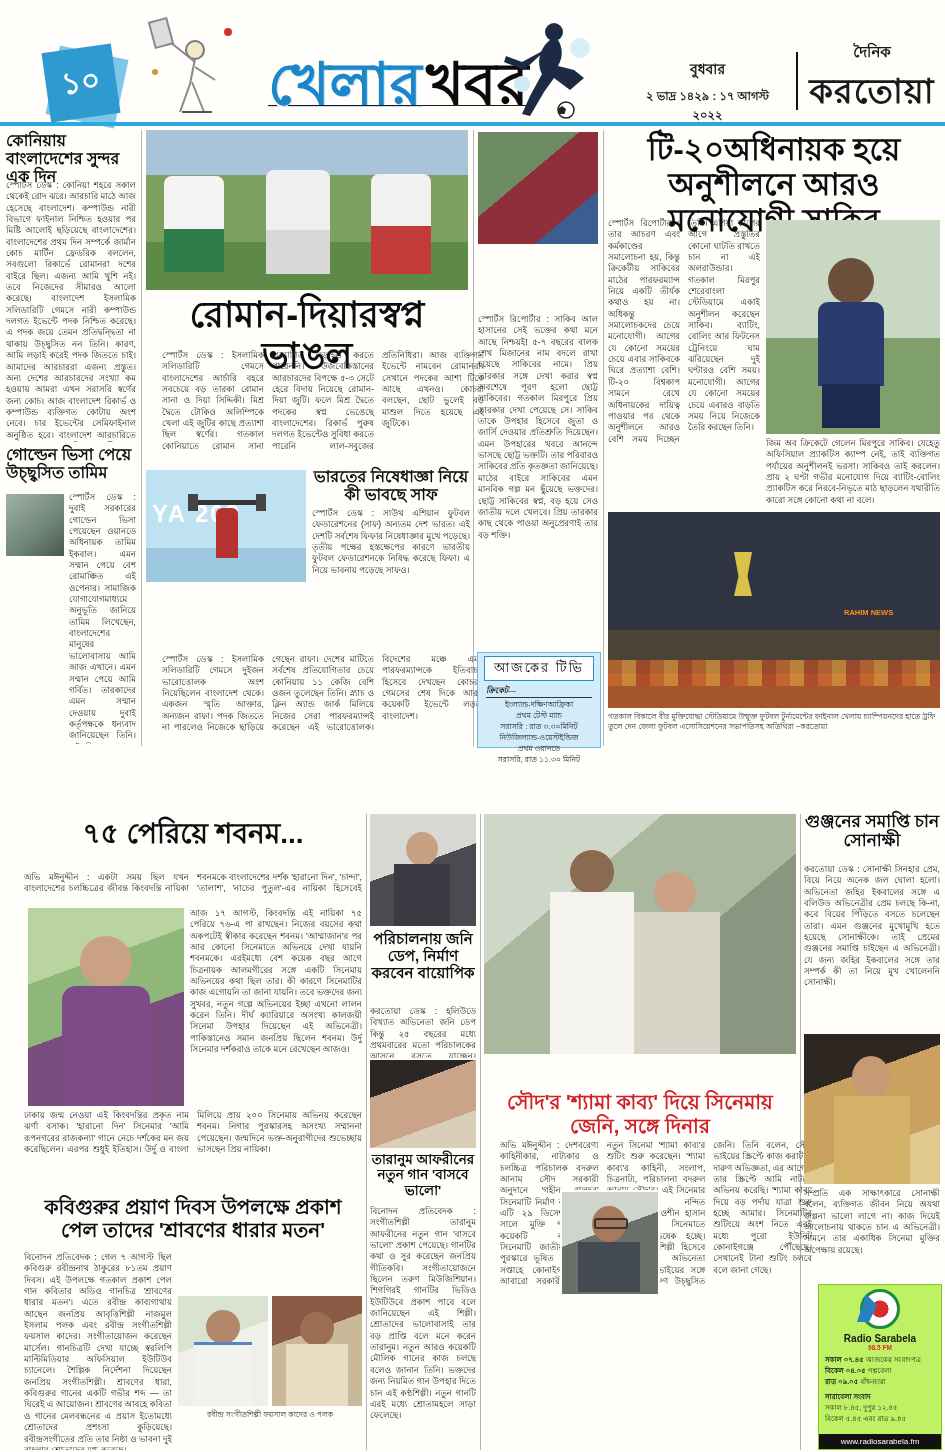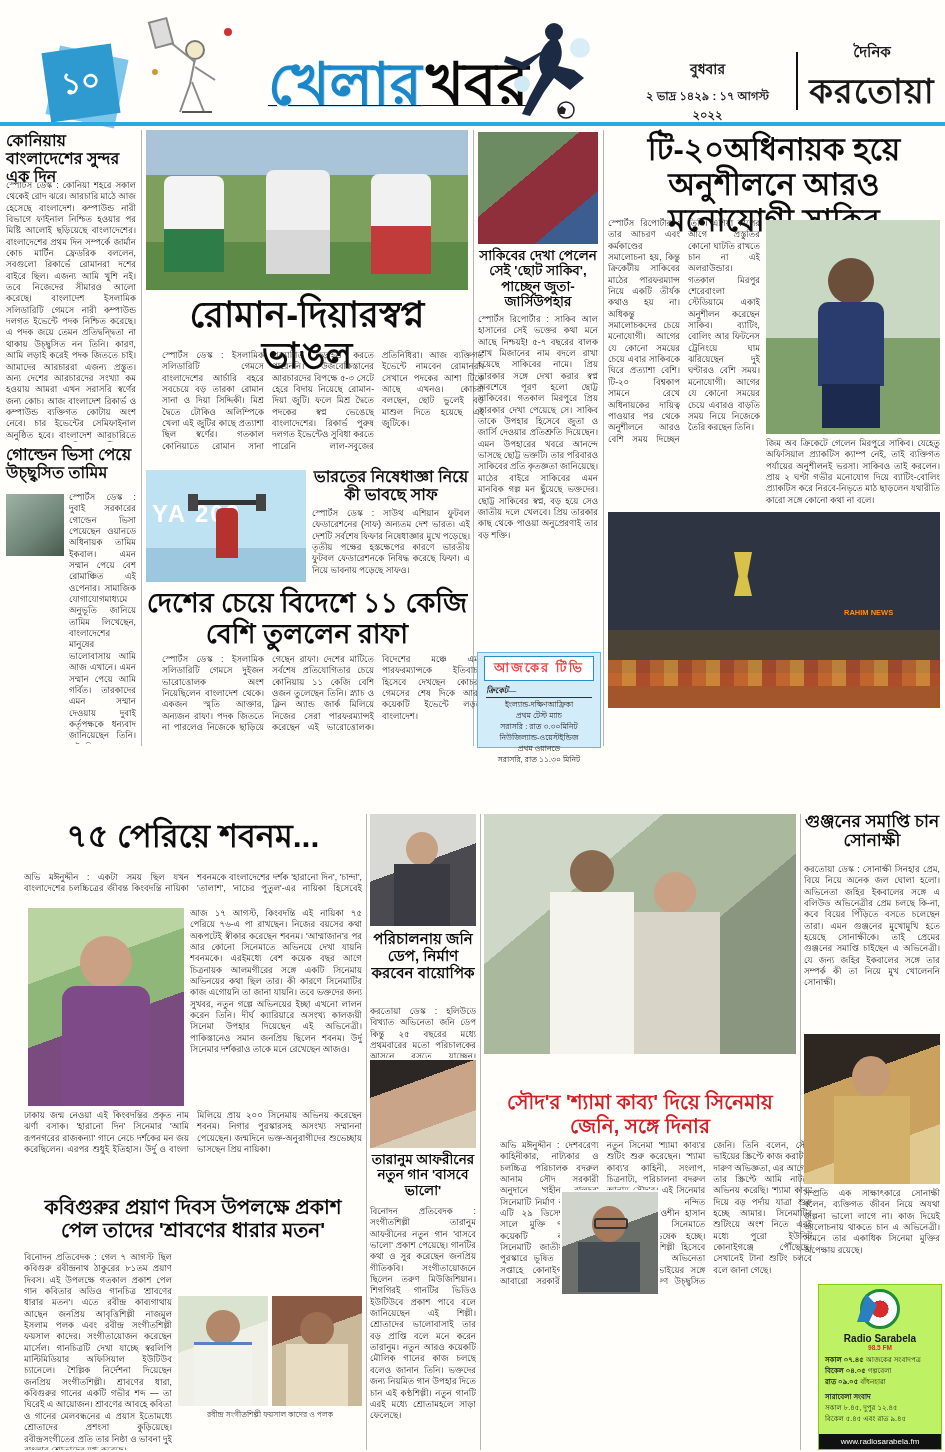--- a/index.html
+++ b/index.html
@@ -11,21 +11,21 @@
   .center{text-align:center;}
   .cols2{column-count:2;column-gap:8px;}
   .cols3{column-count:3;column-gap:8px;margin-left:16px;}
   .vsep{width:1px;background:#b5b5b5;}
   .photo{background:#cfcfcf;overflow:hidden;}
   .cap{font-size:7.6px;line-height:1.3;color:#333;}
   .t-blue{color:#1b86c8;text-shadow:1px 1px 0 #bfe3f5;}
   .t-black{color:#0a0a0a;}
   .blue-rule{background:#2aa9e0;}
   .tvbox{background:#d3ecfa;border:1px solid #6db6e0;}
-  .tvtitle{background:#fff;border:1px solid #2a8cc8;color:#ef4444;font-weight:bold;
+  .tvtitle{background:#fff;border:1px solid #2a8cc8;color:#000000;font-weight:normal;
            letter-spacing:2px;}
   .redhl{color:#cf2127;}
   .adbox{background:#bef264;border:1px solid #84cc16;}
   .adbar{background:#111;color:#fff;}
 </style>
 </head>
 <body>
 
 <div class="page">
 
@@ -95,25 +95,23 @@
   <div class="ab photo" style="left:146px;top:470px;width:160px;height:112px;background:linear-gradient(180deg,#bfe2f2 0 70%,#9cc7de 70% 100%);">
     <div class="ab" style="left:6px;top:30px;font-size:24px;font-weight:bold;color:#fff;letter-spacing:2px;">YA 202</div>
     <div class="ab" style="left:70px;top:38px;width:22px;height:50px;background:#b5322e;border-radius:6px 6px 0 0;"></div>
     <div class="ab" style="left:48px;top:30px;width:66px;height:5px;background:#333;"></div>
     <div class="ab" style="left:42px;top:24px;width:10px;height:17px;background:#444;"></div>
     <div class="ab" style="left:110px;top:24px;width:10px;height:17px;background:#444;"></div>
   </div>
   <div class="ab hl center" style="left:312px;top:468px;width:158px;font-size:16px;">ভারতের নিষেধাজ্ঞা নিয়ে কী ভাবছে সাফ</div>
   <div class="ab bt" style="left:312px;top:508px;width:158px;height:74px;">স্পোর্টস ডেস্ক : সাউথ এশিয়ান ফুটবল ফেডারেশনের (সাফ) অন্যতম দেশ ভারত। এই দেশটি সর্বশেষ ফিফার নিষেধাজ্ঞার মুখে পড়েছে। তৃতীয় পক্ষের হস্তক্ষেপের কারণে ভারতীয় ফুটবল ফেডারেশনকে নিষিদ্ধ করেছে ফিফা। এ নিয়ে ভাবনায় পড়েছে সাফও।</div>
 
-  <div class="ab hl center" style="left:146px;top:588px;width:322px;font-size:27px;">দেশের চেয়ে বিদেশে ১১ কেজি বেশি তুললেন রাফা</div>
   <div class="ab bt cols3" style="left:146px;top:654px;width:322px;height:92px;">স্পোর্টস ডেস্ক : ইসলামিক সলিডারিটি গেমসে দুইজন ভারোত্তোলক অংশ নিয়েছিলেন বাংলাদেশ থেকে। একজন স্মৃতি আক্তার, অন্যজন রাফা। পদক জিততে না পারলেও নিজেকে ছাড়িয়ে গেছেন রাফা। দেশের মাটিতে সর্বশেষ প্রতিযোগিতার চেয়ে কোনিয়ায় ১১ কেজি বেশি ওজন তুলেছেন তিনি। স্ন্যাচ ও ক্লিন অ্যান্ড জার্ক মিলিয়ে নিজের সেরা পারফরম্যান্সই করেছেন এই ভারোত্তোলক। বিদেশের মঞ্চে এমন পারফরম্যান্সকে ইতিবাচক হিসেবে দেখছেন কোচরা। গেমসের শেষ দিকে আরও কয়েকটি ইভেন্টে লড়বে বাংলাদেশ।</div>
 
   <div class="ab photo" style="left:478px;top:132px;width:120px;height:112px;background:linear-gradient(140deg,#6d8b63 0 40%,#8f2f3b 40% 75%,#3c5d8f 75% 100%);"></div>
-  <div class="ab hl center" style="left:478px;top:248px;width:120px;font-size:13.5px;">সাকিবের দেখা পেলেন সেই 'ছোট সাকিব', পাচ্ছেন জুতা-জার্সিউপহার</div>
   <div class="ab bt" style="left:478px;top:314px;width:120px;height:334px;">স্পোর্টস রিপোর্টার : সাকিব আল হাসানের সেই ভক্তের কথা মনে আছে নিশ্চয়ই! ৫-৭ বছরের বালক শেখ মিজানের নাম বদলে রাখা হয়েছে সাকিবের নামে। প্রিয় তারকার সঙ্গে দেখা করার স্বপ্ন অবশেষে পূরণ হলো ছোট্ট সাকিবের। গতকাল মিরপুরে প্রিয় তারকার দেখা পেয়েছে সে। সাকিব তাকে উপহার হিসেবে জুতা ও জার্সি দেওয়ার প্রতিশ্রুতি দিয়েছেন। এমন উপহারের খবরে আনন্দে ভাসছে ছোট্ট ভক্তটি। তার পরিবারও সাকিবের প্রতি কৃতজ্ঞতা জানিয়েছে। মাঠের বাইরে সাকিবের এমন মানবিক গল্প মন ছুঁয়েছে ভক্তদের। ছোট্ট সাকিবের স্বপ্ন, বড় হয়ে সেও জাতীয় দলে খেলবে। প্রিয় তারকার কাছ থেকে পাওয়া অনুপ্রেরণাই তার বড় শক্তি।</div>
   <div class="ab tvbox" style="left:477px;top:652px;width:122px;height:94px;">
     <div class="tvtitle center" style="margin:3px 6px;font-size:13px;padding:1px 0;">আজকের টিভি</div>
     <div style="font-size:8px;font-weight:bold;font-style:italic;margin:0 8px;border-bottom:1px solid #333;">ক্রিকেট—</div>
     <div class="center" style="font-size:7.6px;line-height:1.45;margin-top:1px;">
       <div>ইংল্যান্ড-দক্ষিণআফ্রিকা</div>
       <div>প্রথম টেস্ট ম্যাচ</div>
       <div>সরাসরি : রাত ৩.৩০মিনিট</div>
       <div>নিউজিল্যান্ড-ওয়েস্টইন্ডিজ</div>
       <div>প্রথম ওয়ানডে</div>
@@ -127,36 +125,37 @@
     <div class="ab" style="left:62px;top:38px;width:46px;height:46px;border-radius:50%;background:#6b4f3a;"></div>
     <div class="ab" style="left:52px;top:82px;width:66px;height:84px;background:#2a3c6e;border-radius:10px 10px 0 0;"></div>
     <div class="ab" style="left:56px;top:164px;width:58px;height:44px;background:#1c2a50;"></div>
   </div>
   <div class="ab bt" style="left:766px;top:438px;width:174px;height:72px;">জিম অব ক্রিকেটে গেলেন মিরপুরে সাকিব। যেহেতু অফিসিয়াল প্র্যাকটিস ক্যাম্প নেই, তাই ব্যক্তিগত পর্যায়ের অনুশীলনই ভরসা। সাকিবও তাই করলেন। প্রায় ২ ঘণ্টা গভীর মনোযোগ দিয়ে ব্যাটিং-বোলিং প্র্যাকটিস করে নিরবে-নিভৃতে মাঠ ছাড়লেন যথারীতি কারো সঙ্গে কোনো কথা না বলে।</div>
   <div class="ab photo" style="left:608px;top:512px;width:332px;height:196px;background:linear-gradient(180deg,#2f3442 0 60%,#4a4336 60% 82%,#a3562c 82% 100%);">
     <div class="ab" style="left:0;top:148px;width:332px;height:26px;background:repeating-linear-gradient(90deg,#c9682f 0 14px,#d4913b 14px 28px,#b04a2a 28px 42px);opacity:.8;"></div>
     <div class="ab" style="left:236px;top:96px;color:#ff8c1a;font-size:7.5px;font-weight:bold;">RAHIM NEWS</div>
     <div class="ab" style="left:120px;top:40px;width:30px;height:44px;background:#d8c24a;clip-path:polygon(20% 0,80% 0,65% 55%,80% 100%,20% 100%,35% 55%);"></div>
   </div>
+  <div class="ab cap" style="left:608px;top:712px;width:332px;">গতকাল বিকালে বীর মুক্তিযোদ্ধা স্টেডিয়ামে উন্মুক্ত ফুটবল টুর্নামেন্টের ফাইনাল খেলায় চ্যাম্পিয়নদের হাতে ট্রফি তুলে দেন জেলা ফুটবল এসোসিয়েশনের সভাপতিসহ অতিথিরা −করতোয়া</div>
 
   <div class="ab" style="left:0;top:750px;width:945px;height:62px;">
     
     
     
     
     
     
     
   </div>
 
   <div class="ab vsep" style="left:366px;top:814px;height:636px;"></div>
   <div class="ab vsep" style="left:480px;top:814px;height:636px;"></div>
   <div class="ab vsep" style="left:800px;top:814px;height:636px;"></div>
 
-  <div class="ab hl center" style="left:24px;top:818px;width:338px;font-size:32px;">৭৫ পেরিয়ে শবনম...</div>
+  <div class="ab hl center" style="left:24px;top:818px;width:338px;font-size:28px;">৭৫ পেরিয়ে শবনম...</div>
   <div class="ab bt cols2" style="left:24px;top:872px;width:338px;height:32px;">অভি মঈনুদ্দীন : একটা সময় ছিল যখন বাংলাদেশের চলচ্চিত্রের জীবন্ত কিংবদন্তি নায়িকা শবনমকে বাংলাদেশের দর্শক 'হারানো দিন', 'চান্দা', 'তালাশ', 'নাচের পুতুল'-এর নায়িকা হিসেবেই বেশি চিনতেন।</div>
   <div class="ab photo" style="left:28px;top:908px;width:156px;height:198px;background:linear-gradient(160deg,#b9d4a0 0 30%,#8fb779 30% 55%,#7a4b7e 55% 100%);">
     <div class="ab" style="left:52px;top:28px;width:52px;height:52px;border-radius:50%;background:#caa184;"></div>
     <div class="ab" style="left:34px;top:78px;width:88px;height:120px;background:#7e4a88;border-radius:14px 14px 0 0;"></div>
   </div>
   <div class="ab bt" style="left:190px;top:908px;width:172px;height:198px;">আজ ১৭ আগস্ট, কিংবদন্তি এই নায়িকা ৭৫ পেরিয়ে ৭৬-এ পা রাখছেন। নিজের বয়সের কথা অকপটেই স্বীকার করেছেন শবনম। 'আম্মাজান'র পর আর কোনো সিনেমাতে অভিনয়ে দেখা যায়নি শবনমকে। এরইমধ্যে বেশ কয়েক বছর আগে চিত্রনায়ক আলমগীরের সঙ্গে একটি সিনেমায় অভিনয়ের কথা ছিল তার। কী কারণে সিনেমাটির কাজ এগোয়নি তা জানা যায়নি। তবে ভক্তদের জন্য সুখবর, নতুন গল্পে অভিনয়ের ইচ্ছা এখনো লালন করেন তিনি। দীর্ঘ ক্যারিয়ারে অসংখ্য কালজয়ী সিনেমা উপহার দিয়েছেন এই অভিনেত্রী। পাকিস্তানেও সমান জনপ্রিয় ছিলেন শবনম। উর্দু সিনেমার দর্শকরাও তাকে মনে রেখেছেন আজও।</div>
   <div class="ab bt cols2" style="left:24px;top:1110px;width:338px;height:78px;">ঢাকায় জন্ম নেওয়া এই কিংবদন্তির প্রকৃত নাম ঝর্ণা বসাক। 'হারানো দিন' সিনেমার 'আমি রূপনগরের রাজকন্যা' গানে নেচে দর্শকের মন জয় করেছিলেন। এরপর শুধুই ইতিহাস। উর্দু ও বাংলা মিলিয়ে প্রায় ২০০ সিনেমায় অভিনয় করেছেন শবনম। নিগার পুরস্কারসহ অসংখ্য সম্মাননা পেয়েছেন। জন্মদিনে ভক্ত-অনুরাগীদের শুভেচ্ছায় ভাসছেন প্রিয় নায়িকা।</div>
   <div class="ab hl center" style="left:24px;top:1196px;width:338px;font-size:20px;">কবিগুরুর প্রয়াণ দিবস উপলক্ষে প্রকাশ পেল তাদের 'শ্রাবণের ধারার মতন'</div>
   <div class="ab bt" style="left:24px;top:1252px;width:148px;height:198px;">বিনোদন প্রতিবেদক : গেল ৭ আগস্ট ছিল কবিগুরু রবীন্দ্রনাথ ঠাকুরের ৮১তম প্রয়াণ দিবস। এই উপলক্ষে গতকাল প্রকাশ পেল গান কবিতার অডিও গানচিত্র 'শ্রাবণের ধারার মতন'। এতে রবীন্দ্র কাব্যগাথায় আছেন জনপ্রিয় আবৃত্তিশিল্পী নাজমুল ইসলাম পলক এবং রবীন্দ্র সংগীতশিল্পী ফয়সাল কাদের। সংগীতায়োজন করেছেন মার্সেল। গানচিত্রটি দেখা যাচ্ছে স্বরলিপি মাল্টিমিডিয়ার অফিসিয়াল ইউটিউব চ্যানেলে। শৈল্পিক নির্দেশনা দিয়েছেন জনপ্রিয় সংগীতশিল্পী। শ্রাবণের ধারা, কবিগুরুর গানের একটি গভীর শব্দ — তা ঘিরেই এ আয়োজন। শ্রাবণের আবহে কবিতা ও গানের মেলবন্ধনের এ প্রয়াস ইতোমধ্যে শ্রোতাদের প্রশংসা কুড়িয়েছে। রবীন্দ্রসংগীতের প্রতি তার নিষ্ঠা ও ভাবনা দুই বাংলার শ্রোতাদের মুগ্ধ করেছে।</div>
   <div class="ab photo" style="left:178px;top:1296px;width:90px;height:110px;background:linear-gradient(160deg,#d9e3cf 0 40%,#f0efe8 40% 100%);">

